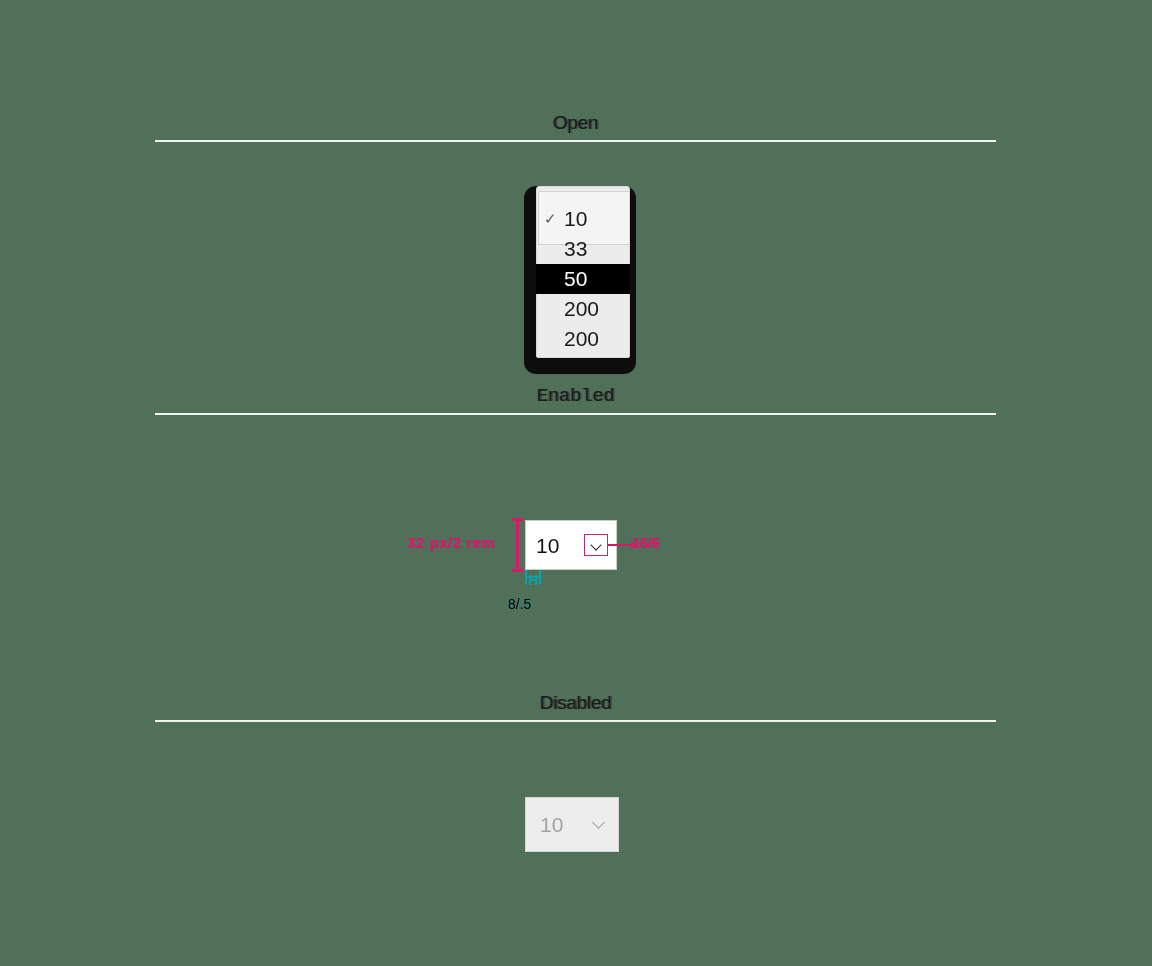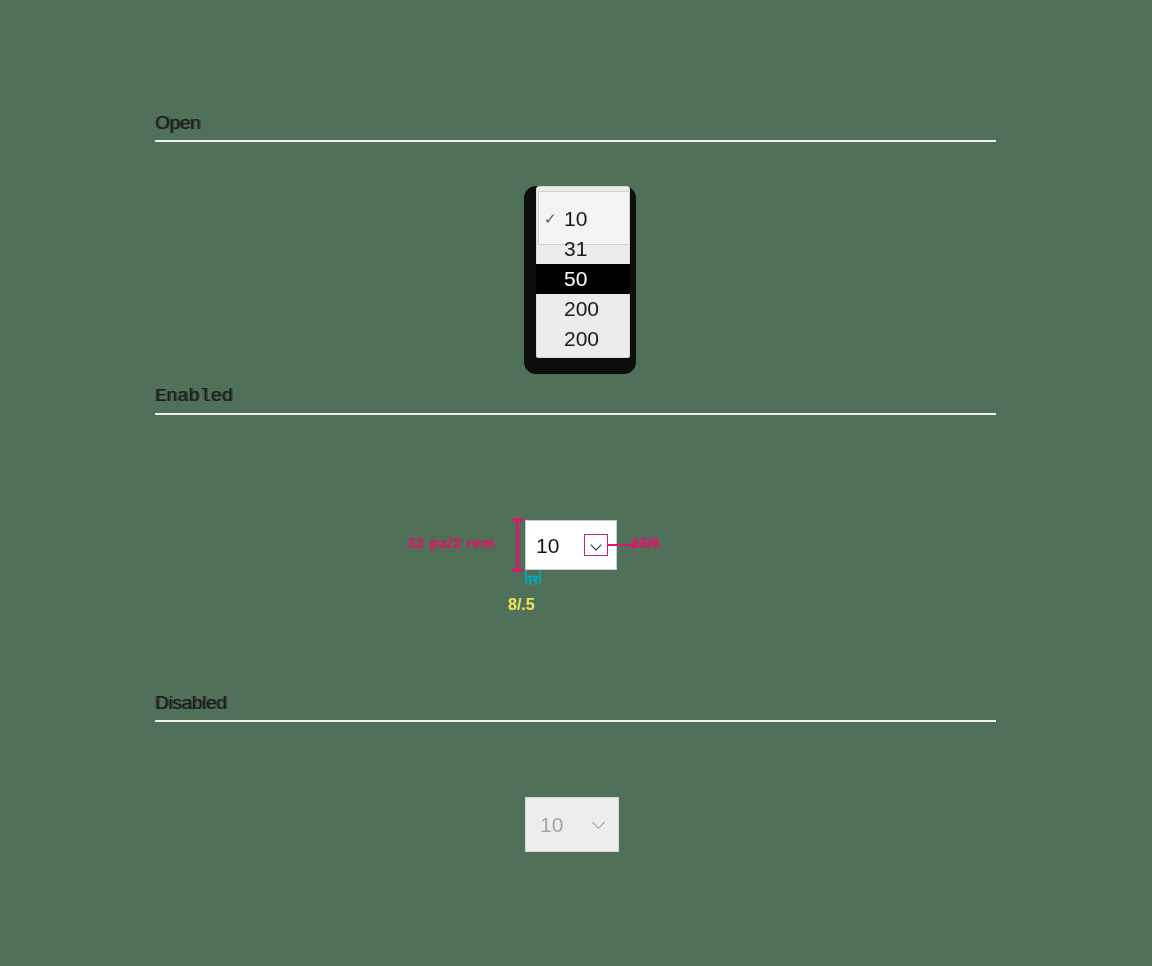--- a/index.html
+++ b/index.html
@@ -20,20 +20,21 @@
     position: absolute;
     left: 155px;
     width: 841px;
   }
   .section-title {
     font-size: 19px;
     color: #1b1b1b;
     letter-spacing: -0.3px;
     text-shadow: 1.5px 0 0 rgba(40,40,40,.55), -1.2px 0 0 rgba(70,70,70,.45);
     padding-bottom: 6px;
+    text-align: center;
   }
   .section-rule {
     height: 2px;
     background: #f2f2f2;
     width: 100%;
   }
 
   #sec-open { top: 112px; }
   #sec-enabled { top: 385px; font-family: Liberation Mono, monospace; }
   #sec-disabled { top: 692px; }
@@ -233,23 +234,23 @@
     content: "";
     position: absolute;
     left: 0; top: 6px;
     width: 12px; height: 2px;
     background: #0aa3ab;
   }
   .label-bottom {
     position: absolute;
     left: 148px;
     top: 96px;
-    font-size: 16px;
-    color: #fde047;
-    font-weight: bold;
+    font-size: 14px;
+    color: #000000;
+    font-weight: normal;
     white-space: nowrap;
     text-shadow: 1.2px 0 0 rgba(10,163,171,.5);
   }
 
   
   .disabled-box {
     position: absolute;
     left: 525px;
     top: 797px;
     width: 94px;
@@ -294,21 +295,21 @@
   <div class="popup-shadow"></div>
   <div class="popup-body">
     <div class="closed-box-behind"></div>
   </div>
   <div class="popup-list">
     <div class="popup-item">
       <span class="check">✓</span>
       <span>10</span>
     </div>
     <div class="popup-item">
-      <span>31</span>
+      <span>33</span>
     </div>
     <div class="popup-item selected">
       <span>50</span>
     </div>
     <div class="popup-item">
       <span>200</span>
     </div>
     <div class="popup-item">
       <span>200</span>
     </div>

